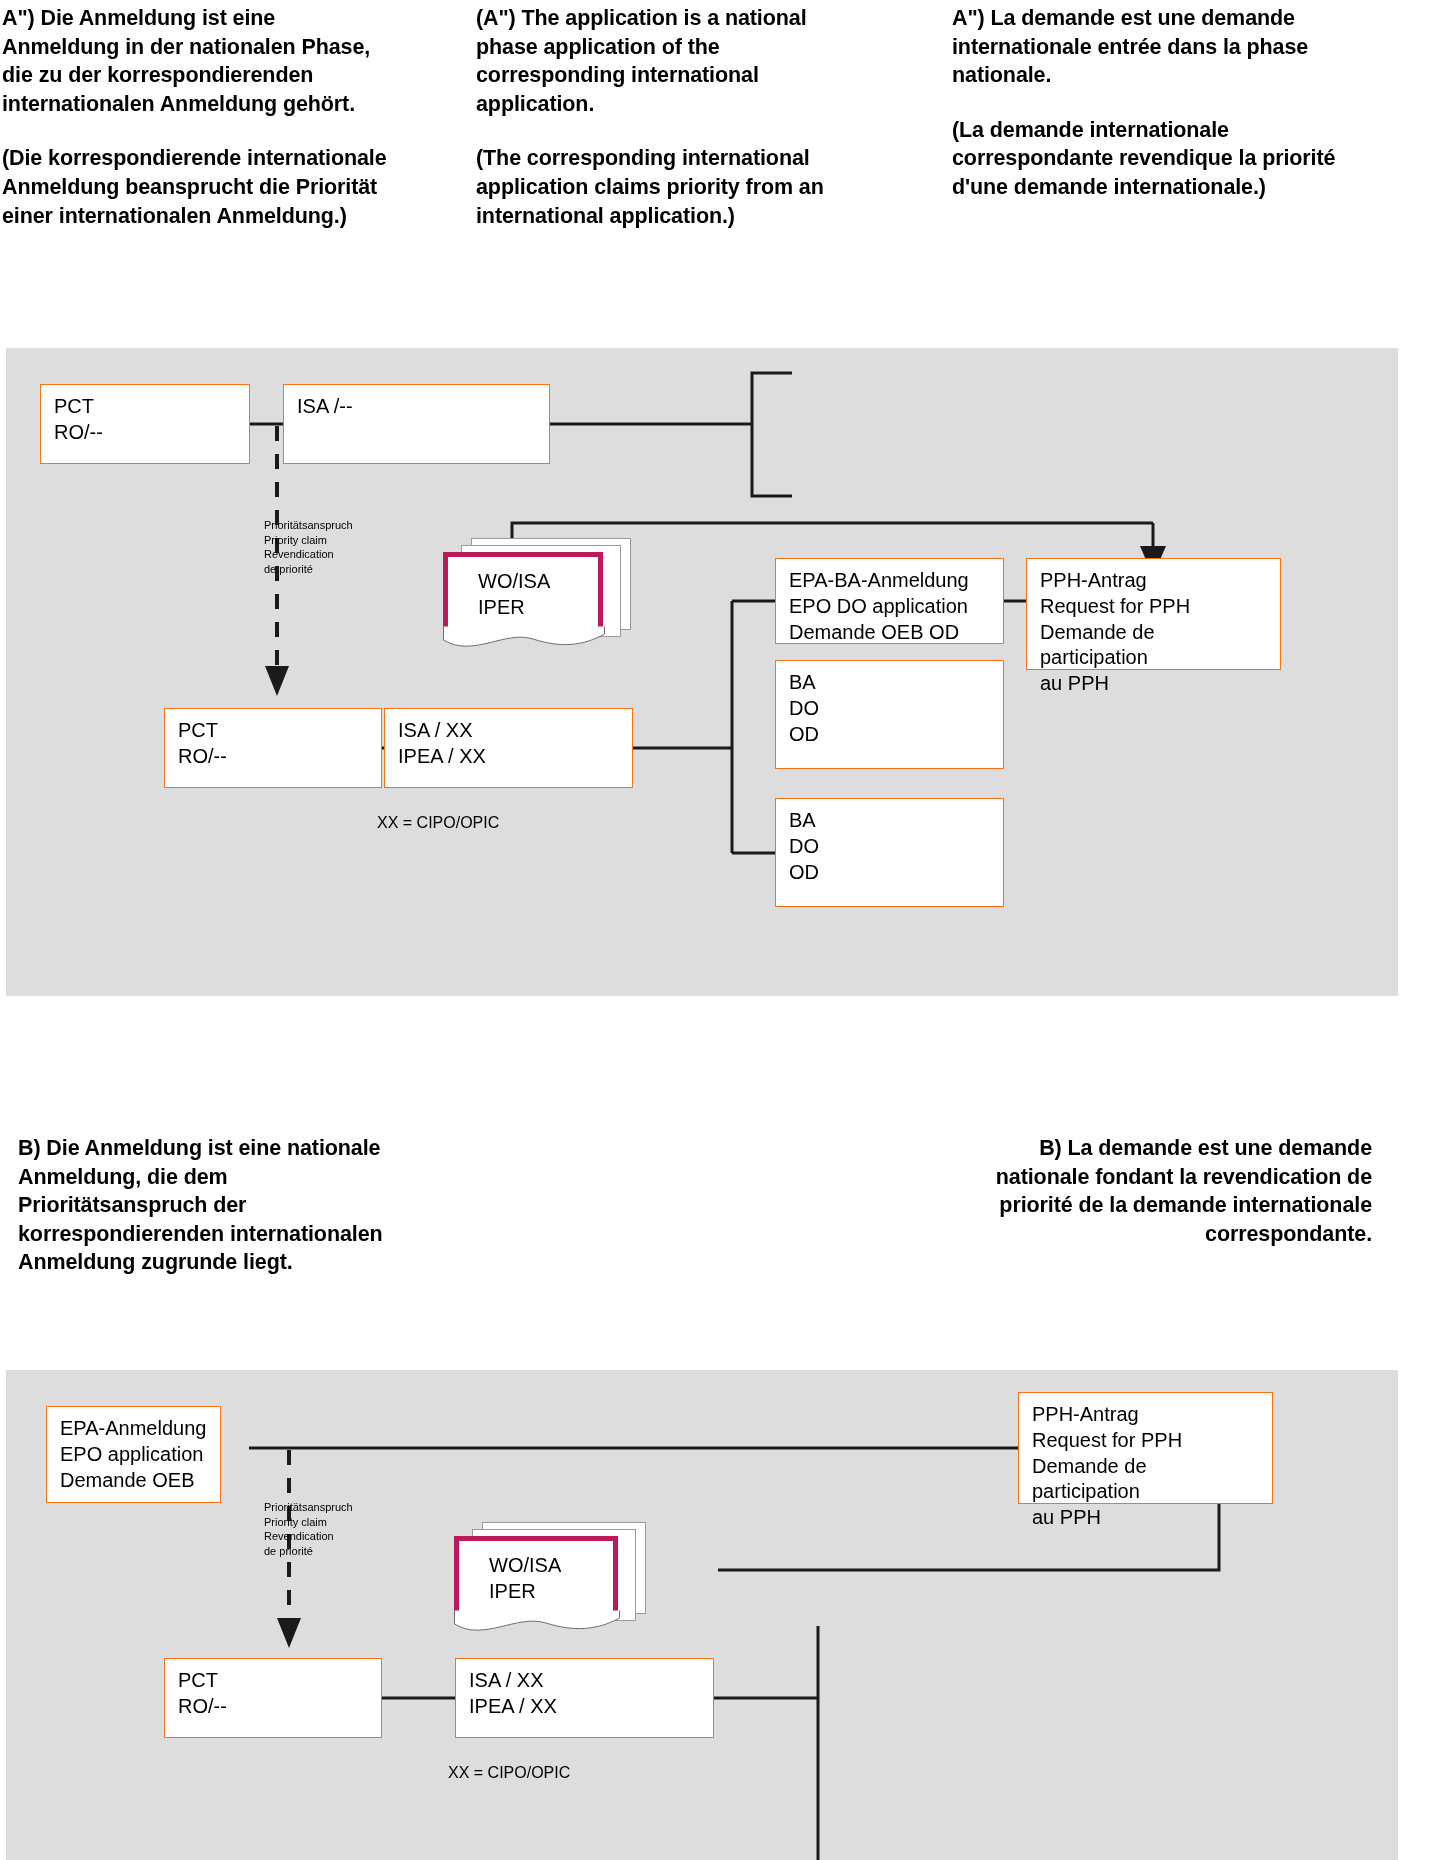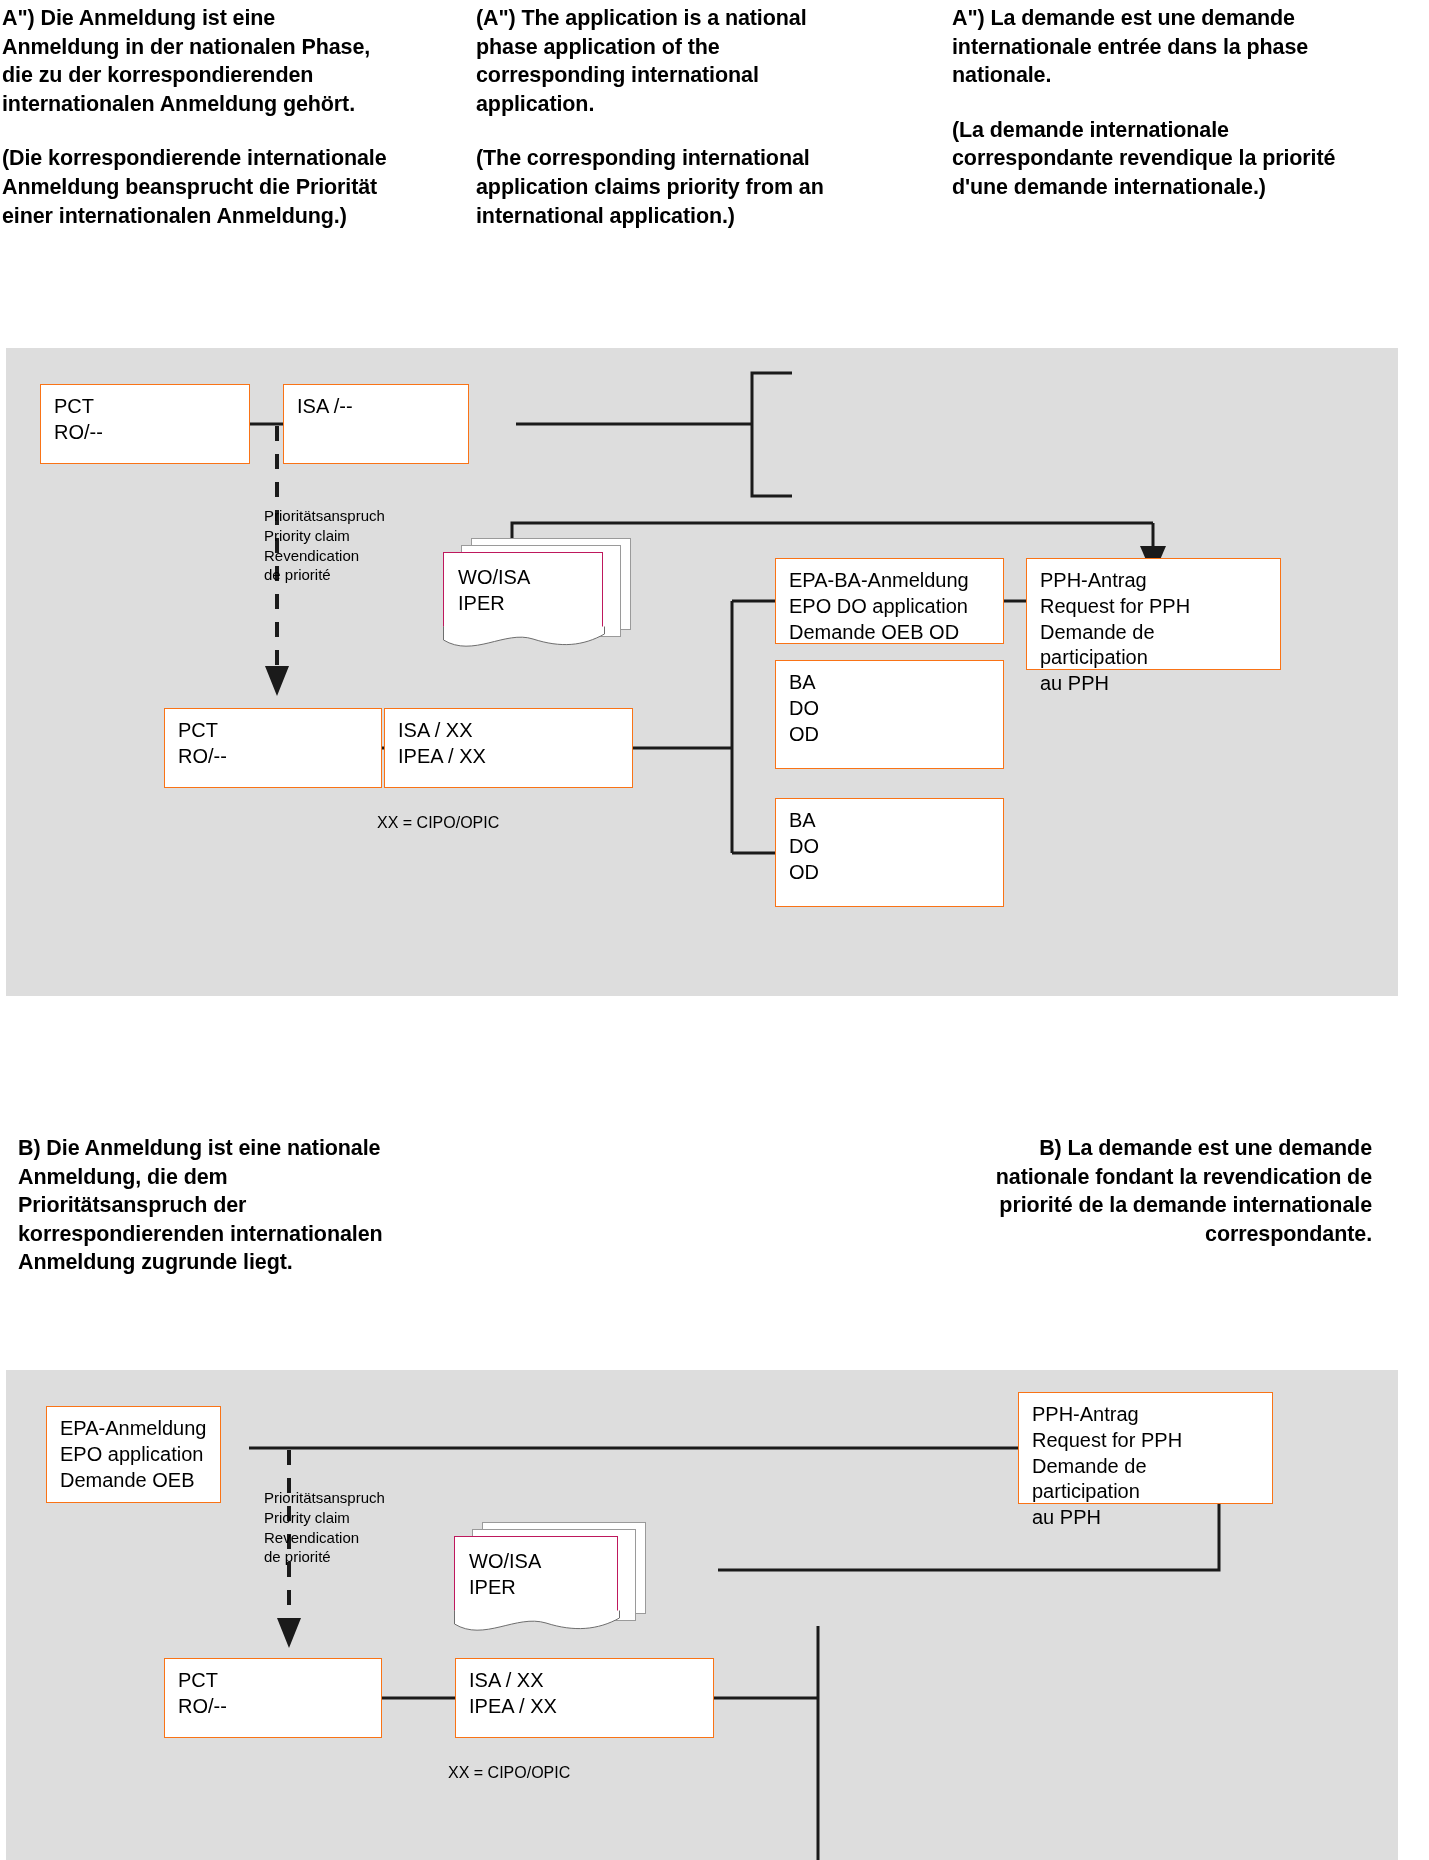--- a/index.html
+++ b/index.html
@@ -20,31 +20,31 @@
   .panel{position:absolute;background:#dddddd;}
 
   
   .box{
     position:absolute;background:#ffffff;border:1px solid #f97316;
     box-sizing:border-box;font-size:20px;line-height:1.29;
     padding:9px 13px 8px 13px;white-space:pre-line;
   }
 
   
-  .lbl{position:absolute;font-size:15px;line-height:1.32;white-space:pre-line;}
+  .lbl{position:absolute;font-size:11px;line-height:1.32;white-space:pre-line;margin-top:12px;}
   .lbl-sm{position:absolute;font-size:16px;line-height:1.34;white-space:pre-line;}
 
   
   .wires{position:absolute;left:0;top:0;overflow:visible;pointer-events:none;}
   .wires line,.wires path,.wires polyline{stroke:#1a1a1a;fill:none;}
 
   
   .docstack{position:absolute;}
   .docstack .sheet{position:absolute;background:#fff;border:1px solid #9a9a9a;box-sizing:border-box;}
-  .docstack .front{position:absolute;left:0;background:#fff;border:1px solid #be185d;box-sizing:border-box;}
+  .docstack .front{position:absolute;left:0;background:#fff;border:5px solid #be185d;box-sizing:border-box;padding-left:16px;}
   .docstack .front .txt{font-size:20px;line-height:1.3;padding:11px 0 0 14px;white-space:pre-line;}
   .docstack .curl{position:absolute;display:block;}
 </style>
 </head>
 <body>
 
 <div class="page">
 
   <div class="caption-row" style="top:4px;height:250px;">
     <div class="cap-col" style="left:2px;width:392px;">
@@ -85,21 +85,21 @@
       <polyline points="506,230 506,175 1147,175" stroke-width="3"></polyline>
 
       <line x1="1147" y1="175" x2="1147" y2="200" stroke-width="3"></line>
       <polygon points="1147,228 1134,198 1160,198" fill="#1a1a1a" stroke="none"></polygon>
 
       <line x1="997" y1="253" x2="1021" y2="253" stroke-width="3"></line>
     </svg>
 
     <div class="box" style="left:34px;top:36px;width:210px;height:80px;">PCT
 RO/--</div>
-    <div class="box" style="left:277px;top:36px;width:186px;height:80px;">ISA /--</div>
+    <div class="box" style="left:277px;top:36px;width:267px;height:80px;">ISA /--</div>
 
     <div class="box" style="left:158px;top:360px;width:218px;height:80px;">PCT
 RO/--</div>
     <div class="box" style="left:378px;top:360px;width:249px;height:80px;">ISA / XX
 IPEA / XX</div>
 
     <div class="box" style="left:769px;top:210px;width:229px;height:86px;">EPA-BA-Anmeldung
 EPO DO application
 Demande OEB OD</div>
     <div class="box" style="left:1020px;top:210px;width:255px;height:112px;">PPH-Antrag

